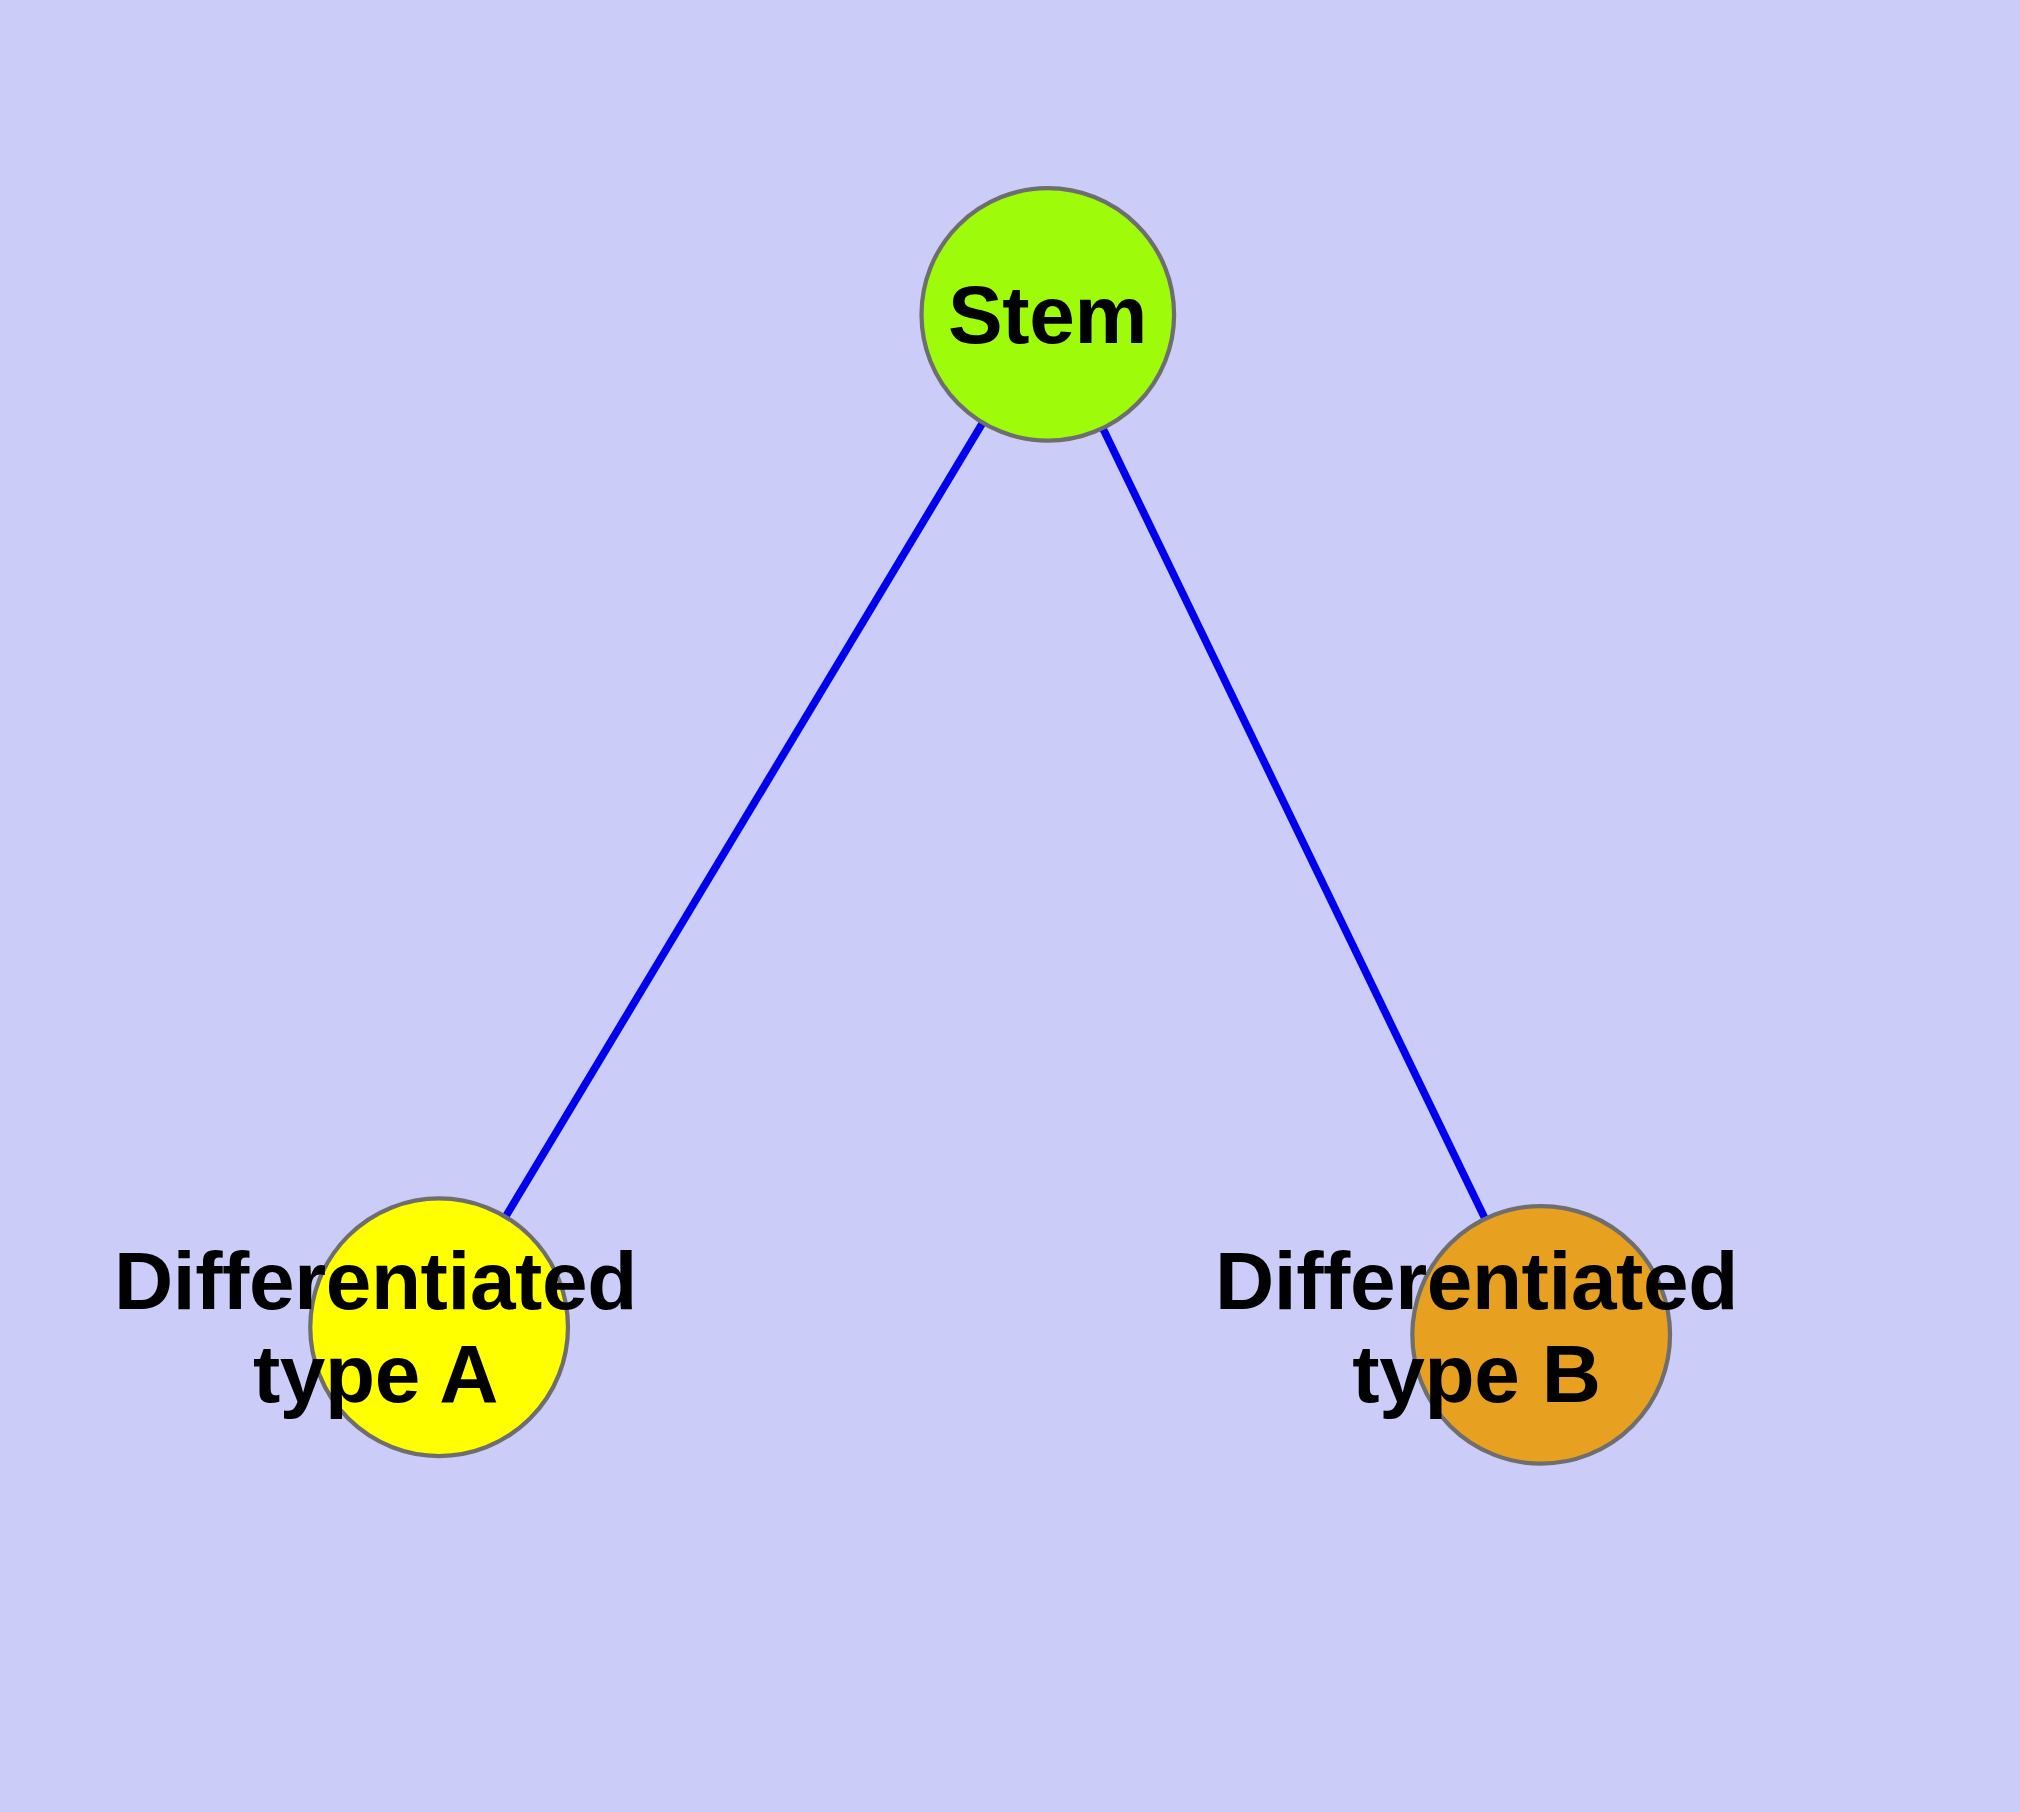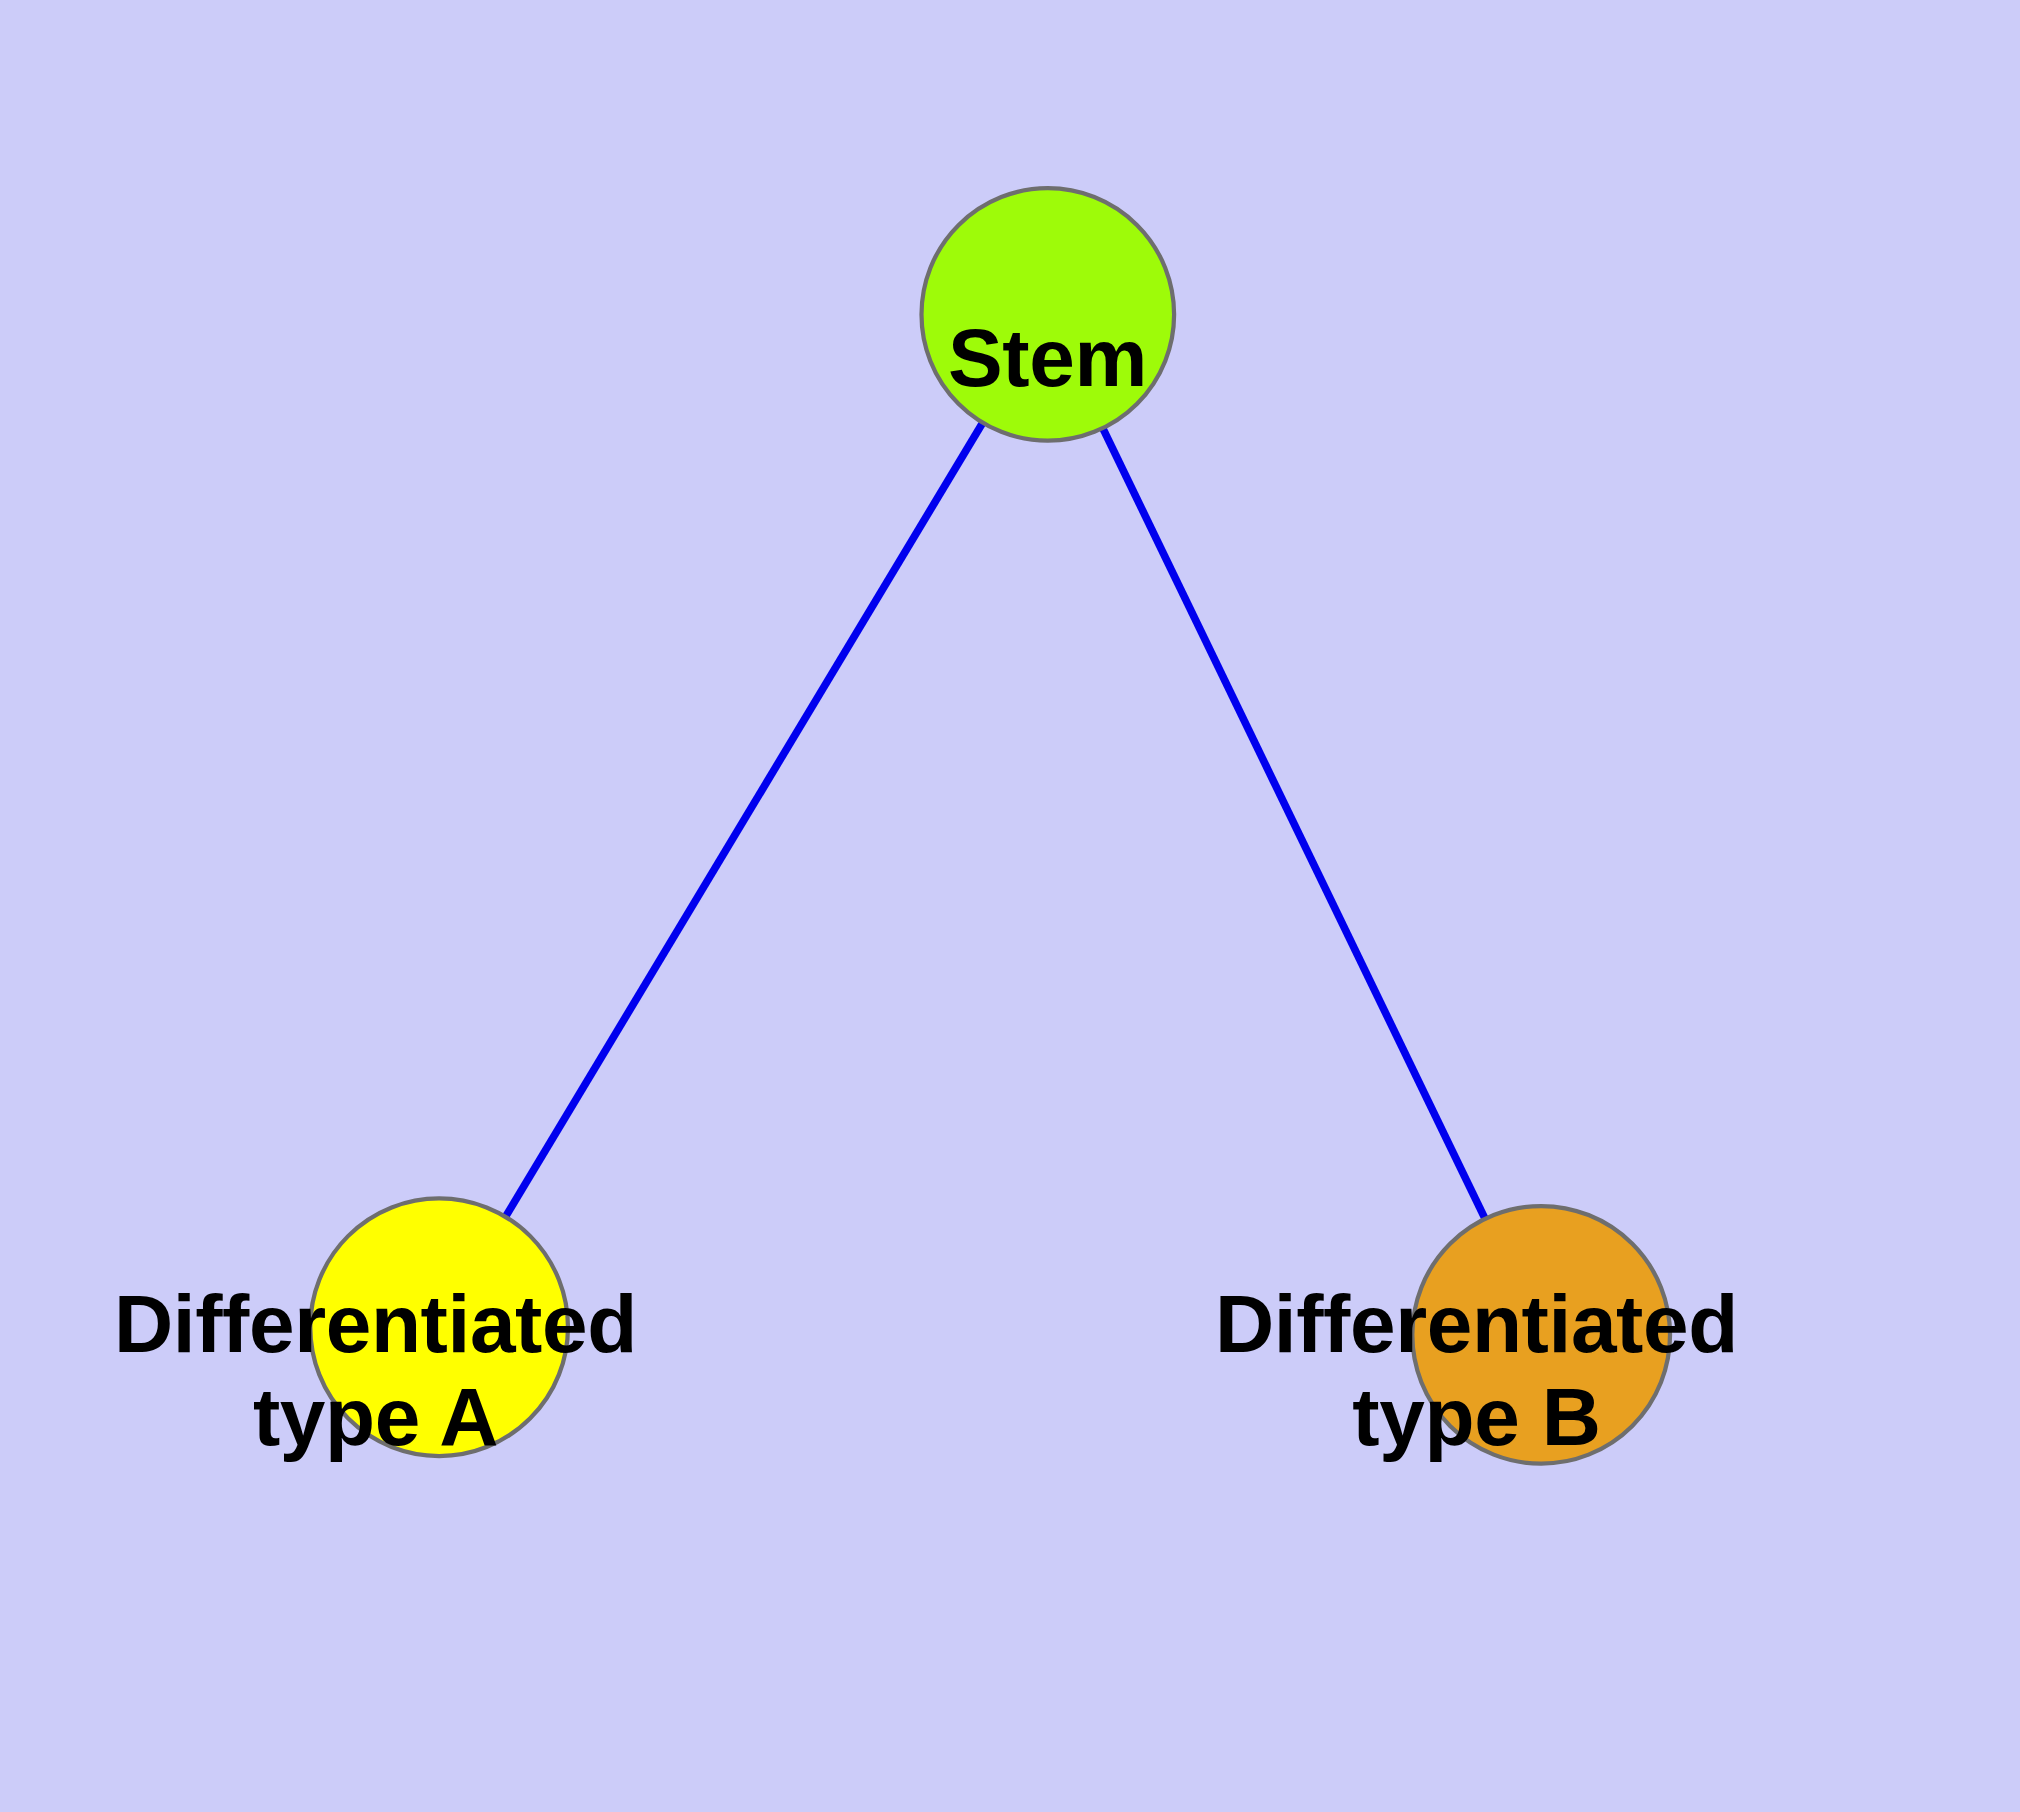--- a/index.html
+++ b/index.html
@@ -26,21 +26,20 @@
     position: absolute;
     color: #000000;
     font-family: "Liberation Sans", sans-serif;
     font-weight: bold;
     font-size: 82px;
     line-height: 93px;
     text-align: center;
     white-space: pre;
     letter-spacing: -0.4px;
     pointer-events: none;
-    margin-top: 43px;
   }
 </style>
 </head>
 <body>
 
 <div id="canvas" style="width: 2021px; height: 1812px; background: rgb(204, 204, 249);">
 
   <svg id="graph-svg" viewBox="0 0 2384 2138" preserveAspectRatio="none" style="width: 2021px; height: 1812px;">
     <g id="edges-layer">
         <line x1="1161.3216524862685" y1="495.2905644553051" x2="594.2234167726363" y2="1439.1379066249299" stroke="#0000ee" stroke-width="9" stroke-linecap="butt"></line>

